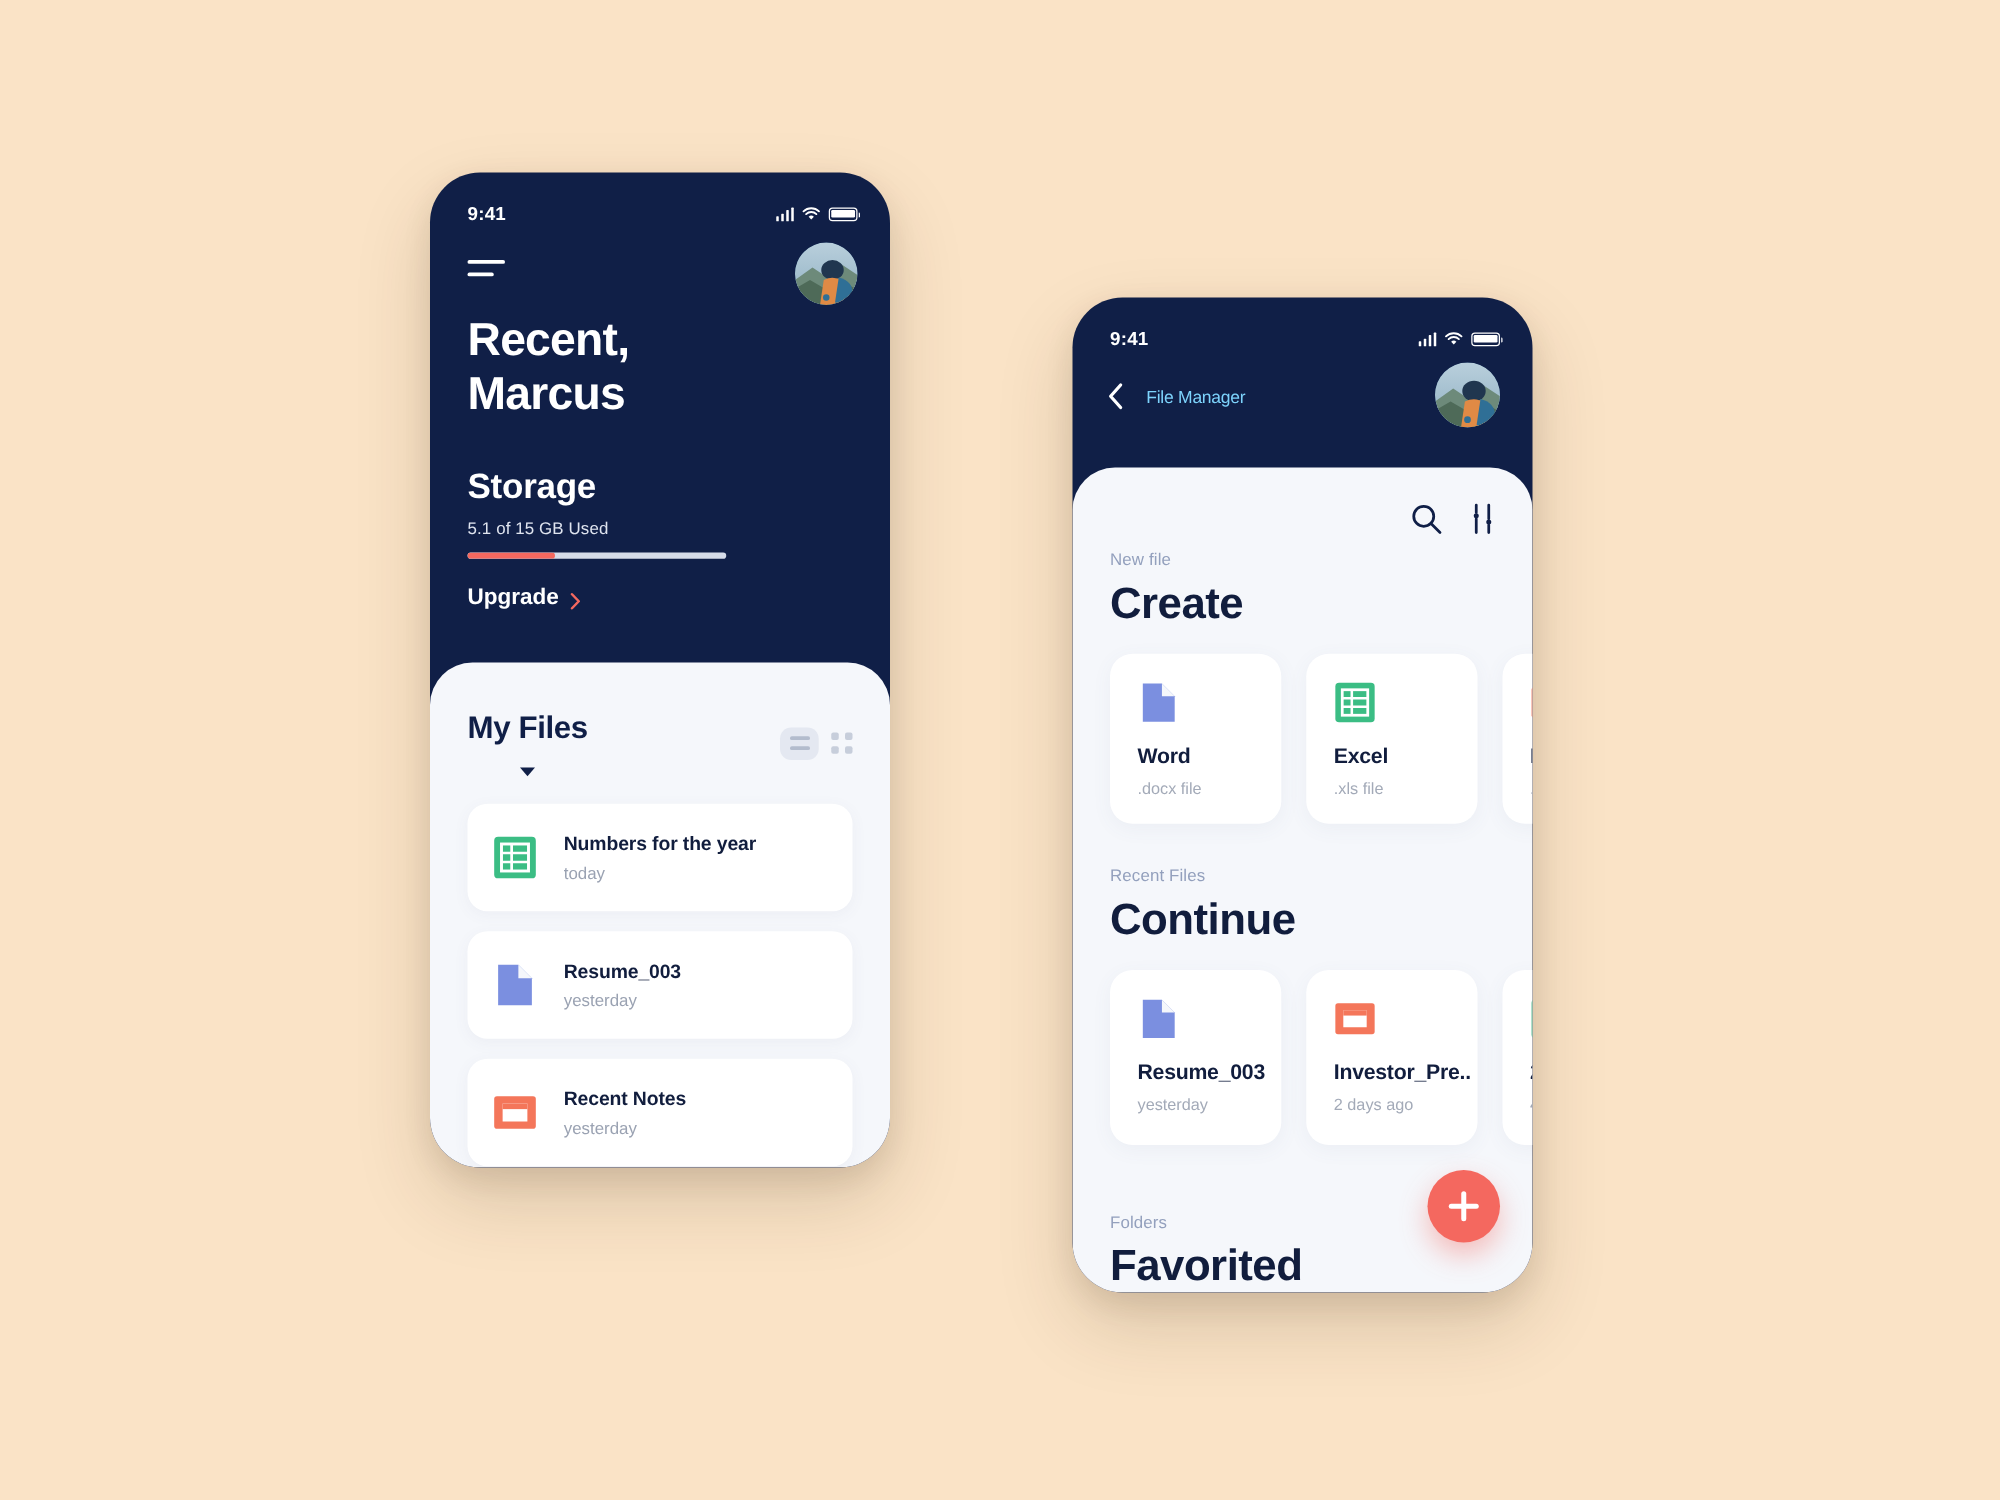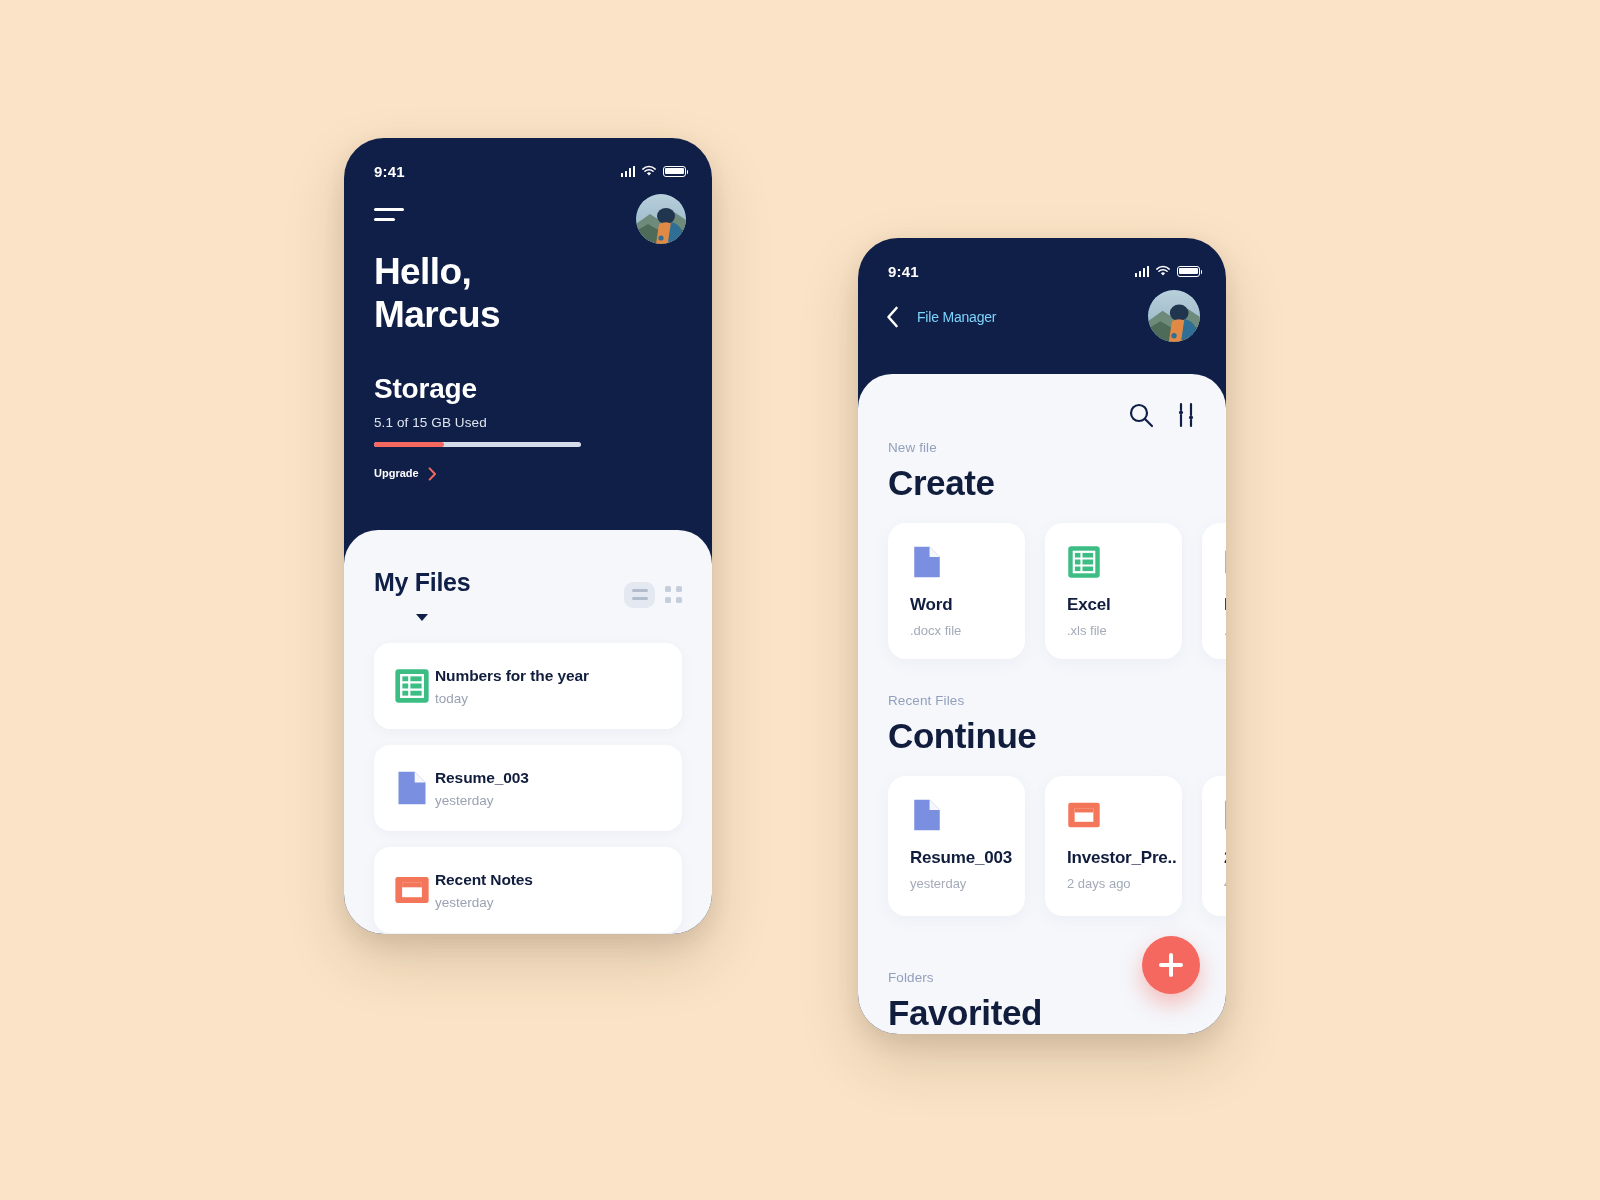--- a/index.html
+++ b/index.html
@@ -67,22 +67,22 @@
     color: #fff; font-size: 28px; font-weight: bold;
     letter-spacing: -.2px; margin-top: 36px;
   }
   .storage-sub { color: #dfe4ef; font-size: 13.5px; margin-top: 10px; letter-spacing: .1px; }
   .track {
     margin-top: 12px; height: 5px; width: 207px;
     background: #d6dce9; border-radius: 4px; overflow: hidden;
   }
   .track > div { height: 100%; border-radius: 4px; }
   .upgrade {
-    margin-top: 20px; display: inline-flex; align-items: flex-start; gap: 9px;
-    color: #fff; font-size: 11px; font-weight: bold; cursor: pointer;
+    margin-top: 20px; display: inline-flex; align-items: flex-end; gap: 9px;
+    color: #fff; font-size: 18px; font-weight: bold; cursor: pointer;
   }
   .upgrade .chev { color:#f4685f; font-size: 15px; font-weight: bold; }
 
   
   .sheet {
     position: absolute; left: 0; right: 0; bottom: 0;
     background: #f5f7fb; border-radius: 34px 34px 0 0;
   }
   #home-sheet { top: 392px; padding: 0 30px; }
   .sheet-row {
@@ -101,21 +101,21 @@
     display:flex; flex-direction:column; align-items:center; justify-content:center; gap:5px;
     cursor:pointer;
   }
   .vt-list i { display:block; width: 16px; height: 3.4px; background:#b3bccd; border-radius:2px; }
   .vt-grid { display:grid; grid-template-columns: 6px 6px; gap: 5px; cursor:pointer; }
   .vt-grid i { display:block; width:6px; height:6px; background:#c7cedb; border-radius:1.6px; }
 
   .file-list { margin-top: 22px; }
   .file-card {
     background:#fff; border-radius: 16px; padding: 18px 20px;
-    display:flex; align-items:center; gap: 5px; margin-bottom: 16px;
+    display:flex; align-items:center; gap: 21px; margin-bottom: 16px;
     box-shadow: 0 3px 12px rgba(90,100,130,.055);
     cursor:pointer; height: 86px;
   }
   .file-meta h3 { font-size: 15.5px; font-weight:bold; color:#111d3d; letter-spacing:-.1px; }
   .file-meta p { font-size: 13.5px; color:#9aa2b2; margin-top: 6px; }
 
   
   .ficon { flex: none; display:block; }
 
   
@@ -206,21 +206,21 @@
           <path d="M0 37 L12 30 L24 37 L38 31 L50 38 L50 50 L0 50Z" fill="#4e6a58"></path>
           <ellipse cx="30" cy="22" rx="9" ry="8" fill="#20364f"></ellipse>
           <path d="M23 30 q8 -4 15 1 l3 19 -21 0Z" fill="#e08a45"></path>
           <path d="M35 28 q12 3 11 14 l-2 8 -12 -2Z" fill="#2f6f96"></path>
           <circle cx="25" cy="44" r="2.6" fill="#2f6f96"></circle>
         </g>
       </svg>
     </div>
 
     <div class="greeting">
-      <div>Hello,</div>
+      <div>Recent,</div>
       <div>Marcus</div>
     </div>
 
     <div class="storage-title">Storage</div>
     <div class="storage-sub">5.1 of 15 GB Used</div>
     <div class="track" style="background: rgb(214, 220, 233);">
       <div id="storage-fill" style="width: 34%; background: rgb(244, 104, 95);"></div>
     </div>
     <div class="upgrade">
       <span>Upgrade</span>

